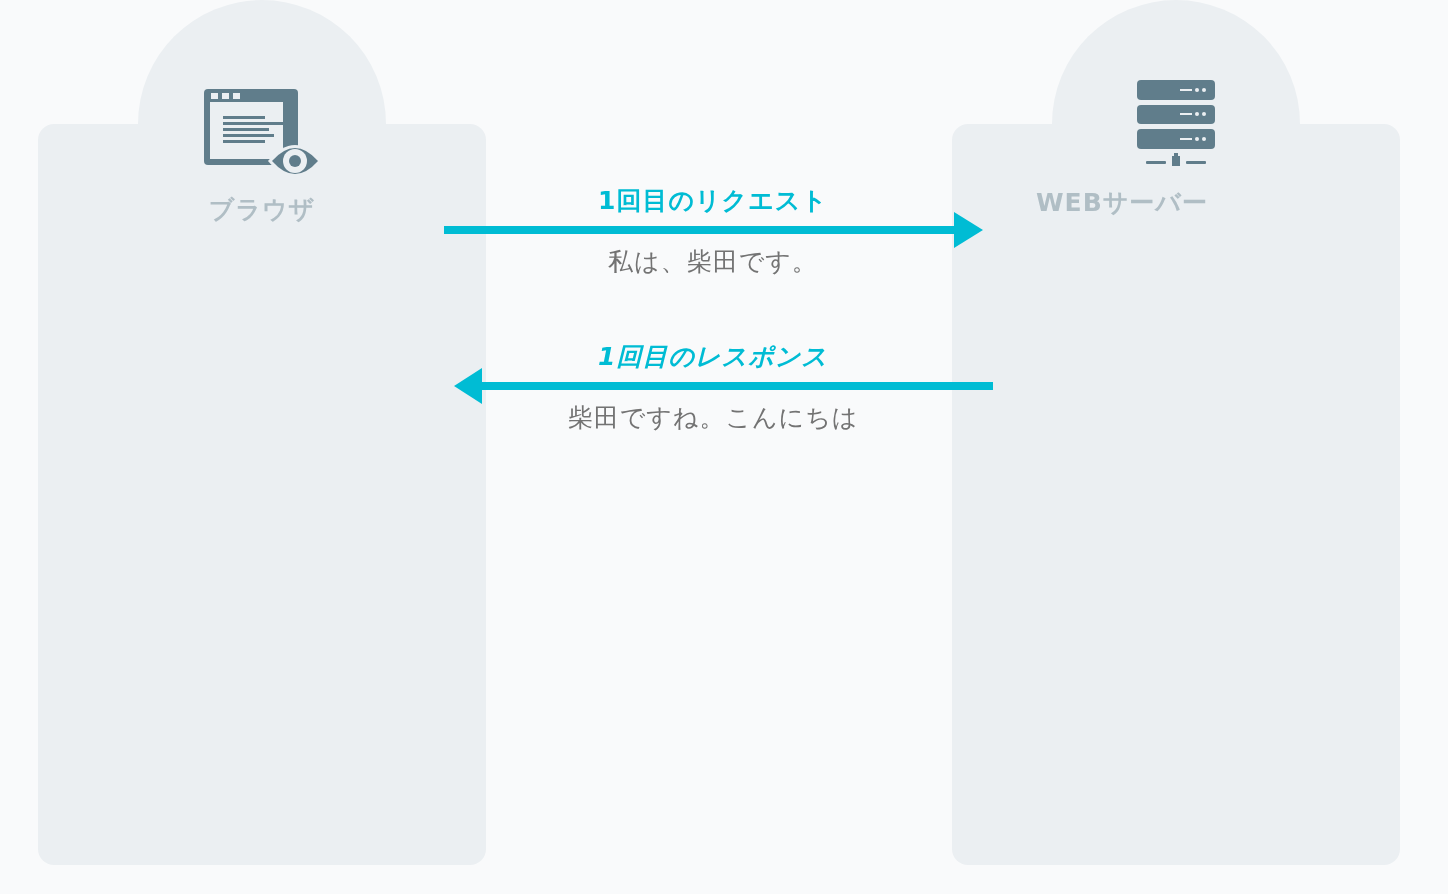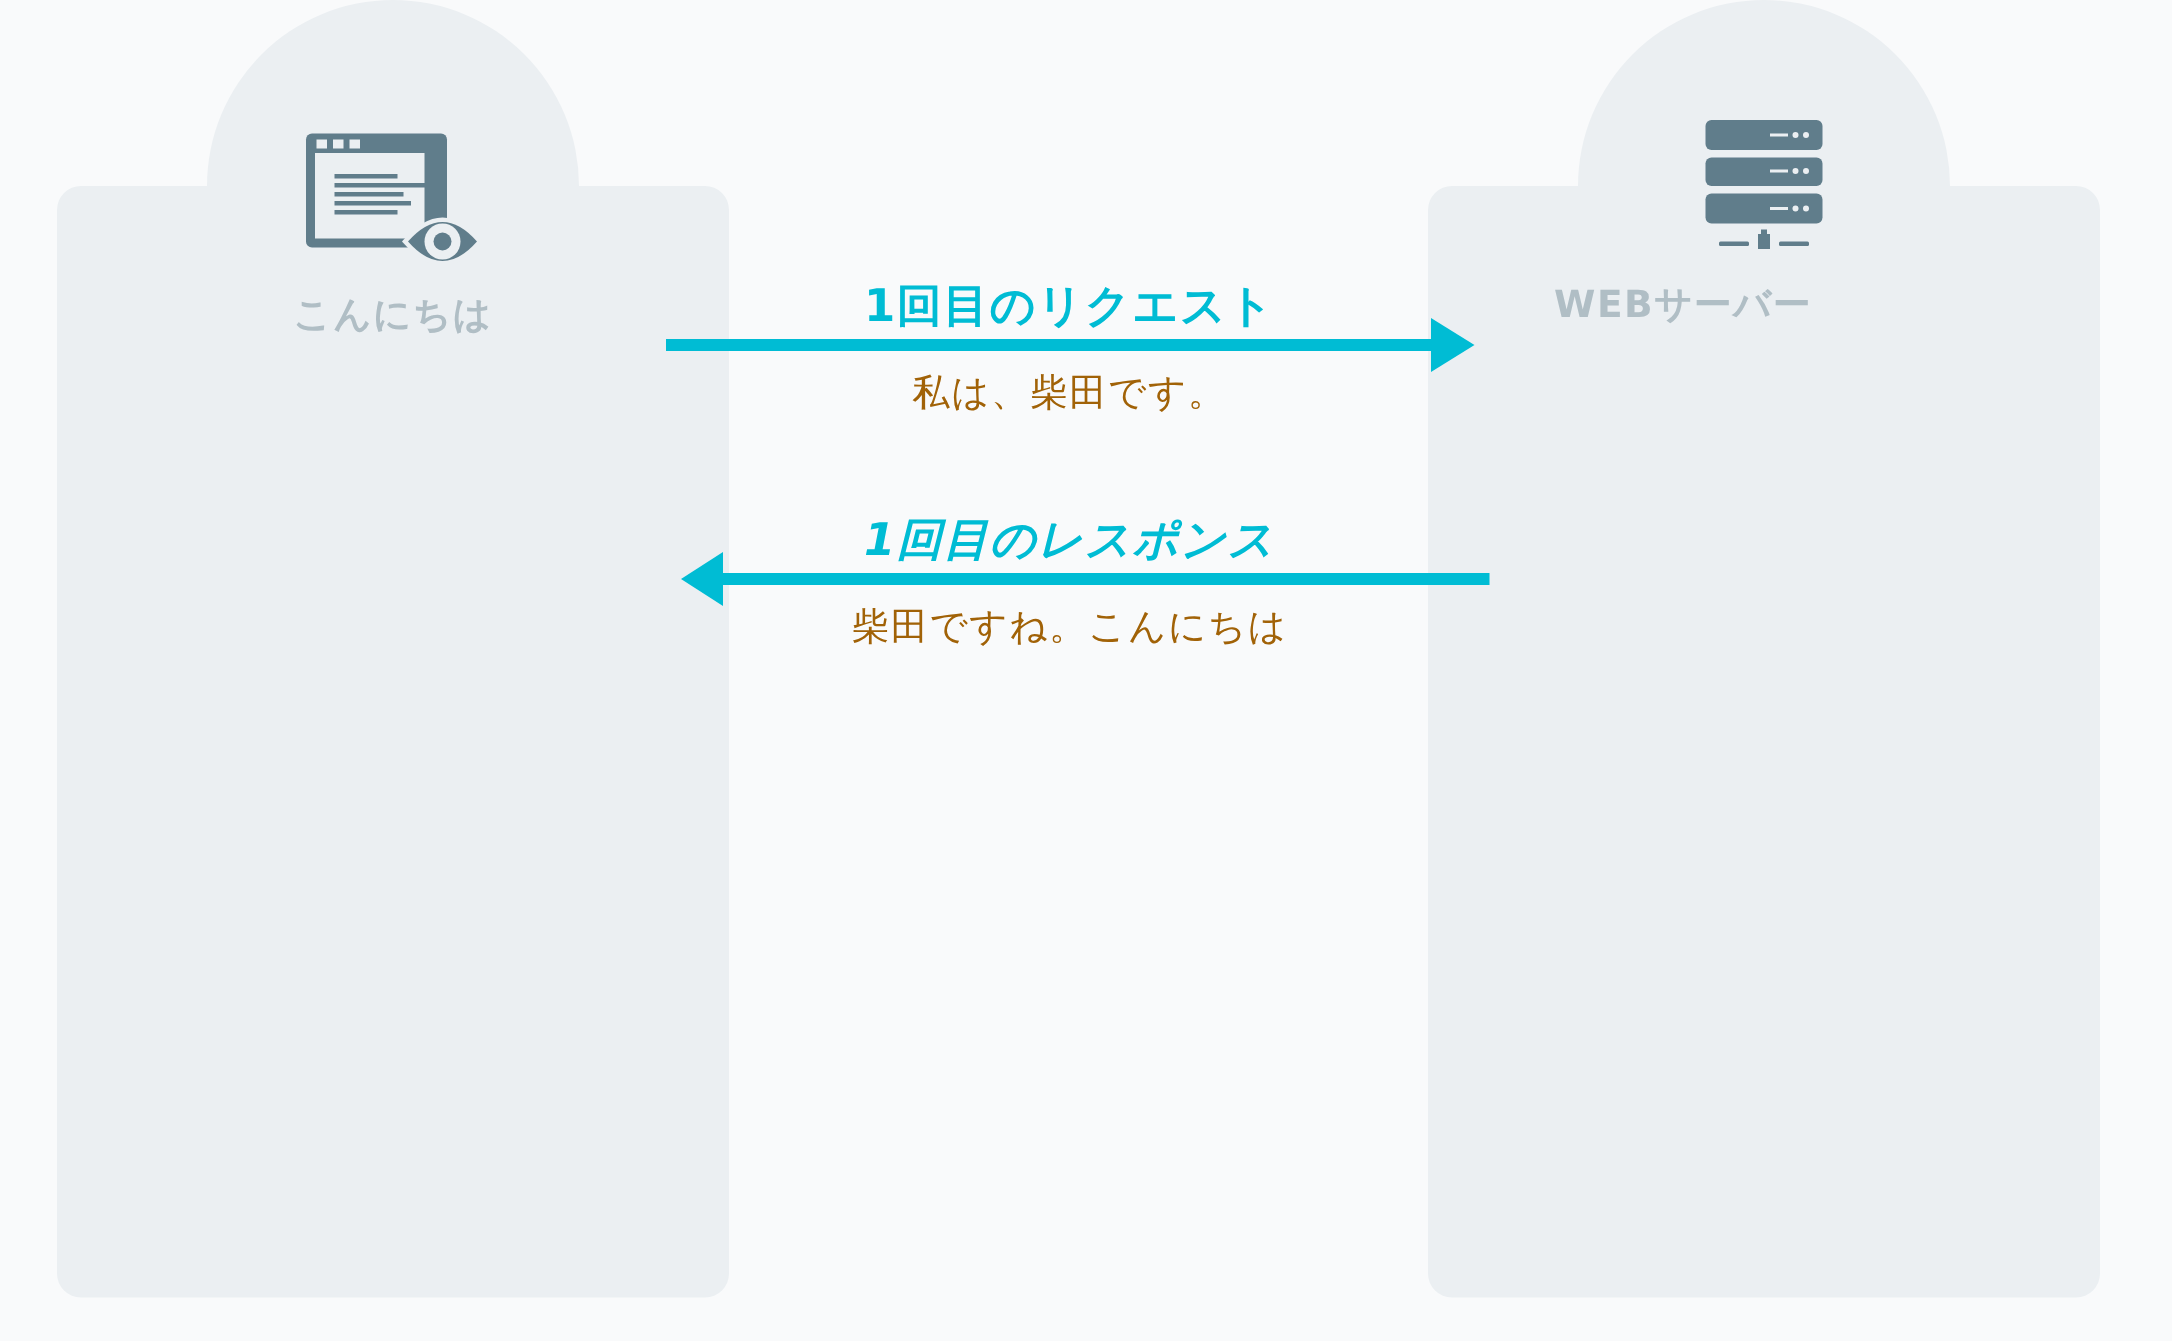--- a/index.html
+++ b/index.html
@@ -23,25 +23,25 @@
     .node-label {
       position: absolute; width: 300px; text-align: center;
       font-size: 25px; font-weight: bold; color: #b0bec5; letter-spacing: 1px;
     }
     #label-browser { left: 112px; top: 193px; }
     #label-server { left: 972px; top: 186px; }
     .icon { position: absolute; }
     .arrow { position: absolute; }
     .msg-title {
       position: absolute; width: 560px; text-align: center;
-      font-size: 30px; font-weight: bold; color: #00bcd4; letter-spacing: 1px;
+      font-size: 25px; font-weight: bold; color: #00bcd4; letter-spacing: 1px;
     }
     .msg-body {
       position: absolute; width: 560px; text-align: center;
-      font-size: 25px; color: #a16207; letter-spacing: 1px;
+      font-size: 25px; color: #737373; letter-spacing: 1px;
     }
     #req-title { left: 433px; top: 184px; }
     #req-body { left: 433px; top: 245px; }
     #res-title { left: 433px; top: 340px; font-style: italic; }
     #res-body { left: 433px; top: 401px; font-family: Liberation Serif, serif; }
   </style>
 </head>
 <body>
 
 <div class="dome" id="dome-browser"></div>
@@ -58,21 +58,21 @@
   <rect x="21" y="29" width="42" height="3" fill="#607d8b"></rect>
   <rect x="21" y="35" width="61" height="3" fill="#607d8b"></rect>
   <rect x="21" y="41" width="46" height="3" fill="#607d8b"></rect>
   <rect x="21" y="47" width="51" height="3" fill="#607d8b"></rect>
   <rect x="21" y="53" width="42" height="3" fill="#607d8b"></rect>
   <path d="M66 74 Q93 42 120 74 Q93 106 66 74 Z" fill="#ebeff2"></path>
   <path d="M70 74 Q93 48 116 74 Q93 100 70 74 Z" fill="#607d8b"></path>
   <circle cx="93" cy="74" r="12" fill="#ebeff2"></circle>
   <circle cx="93" cy="74" r="6" fill="#607d8b"></circle>
 </svg>
-<div class="node-label" id="label-browser">こんにちは</div>
+<div class="node-label" id="label-browser">ブラウザ</div>
 
 <svg class="icon" style="left:1135px; top:78px;" width="82" height="90" viewBox="0 0 82 90">
   <rect x="2" y="2" width="78" height="20" rx="4" fill="#607d8b"></rect>
   <rect x="2" y="27" width="78" height="19" rx="4" fill="#607d8b"></rect>
   <rect x="2" y="51" width="78" height="20" rx="4" fill="#607d8b"></rect>
   <g fill="#ebeff2">
     <rect x="45" y="11" width="12" height="2"></rect>
       <circle cx="62" cy="12" r="2"></circle>
       <circle cx="69" cy="12" r="2"></circle>
     <rect x="45" y="35" width="12" height="2"></rect>

